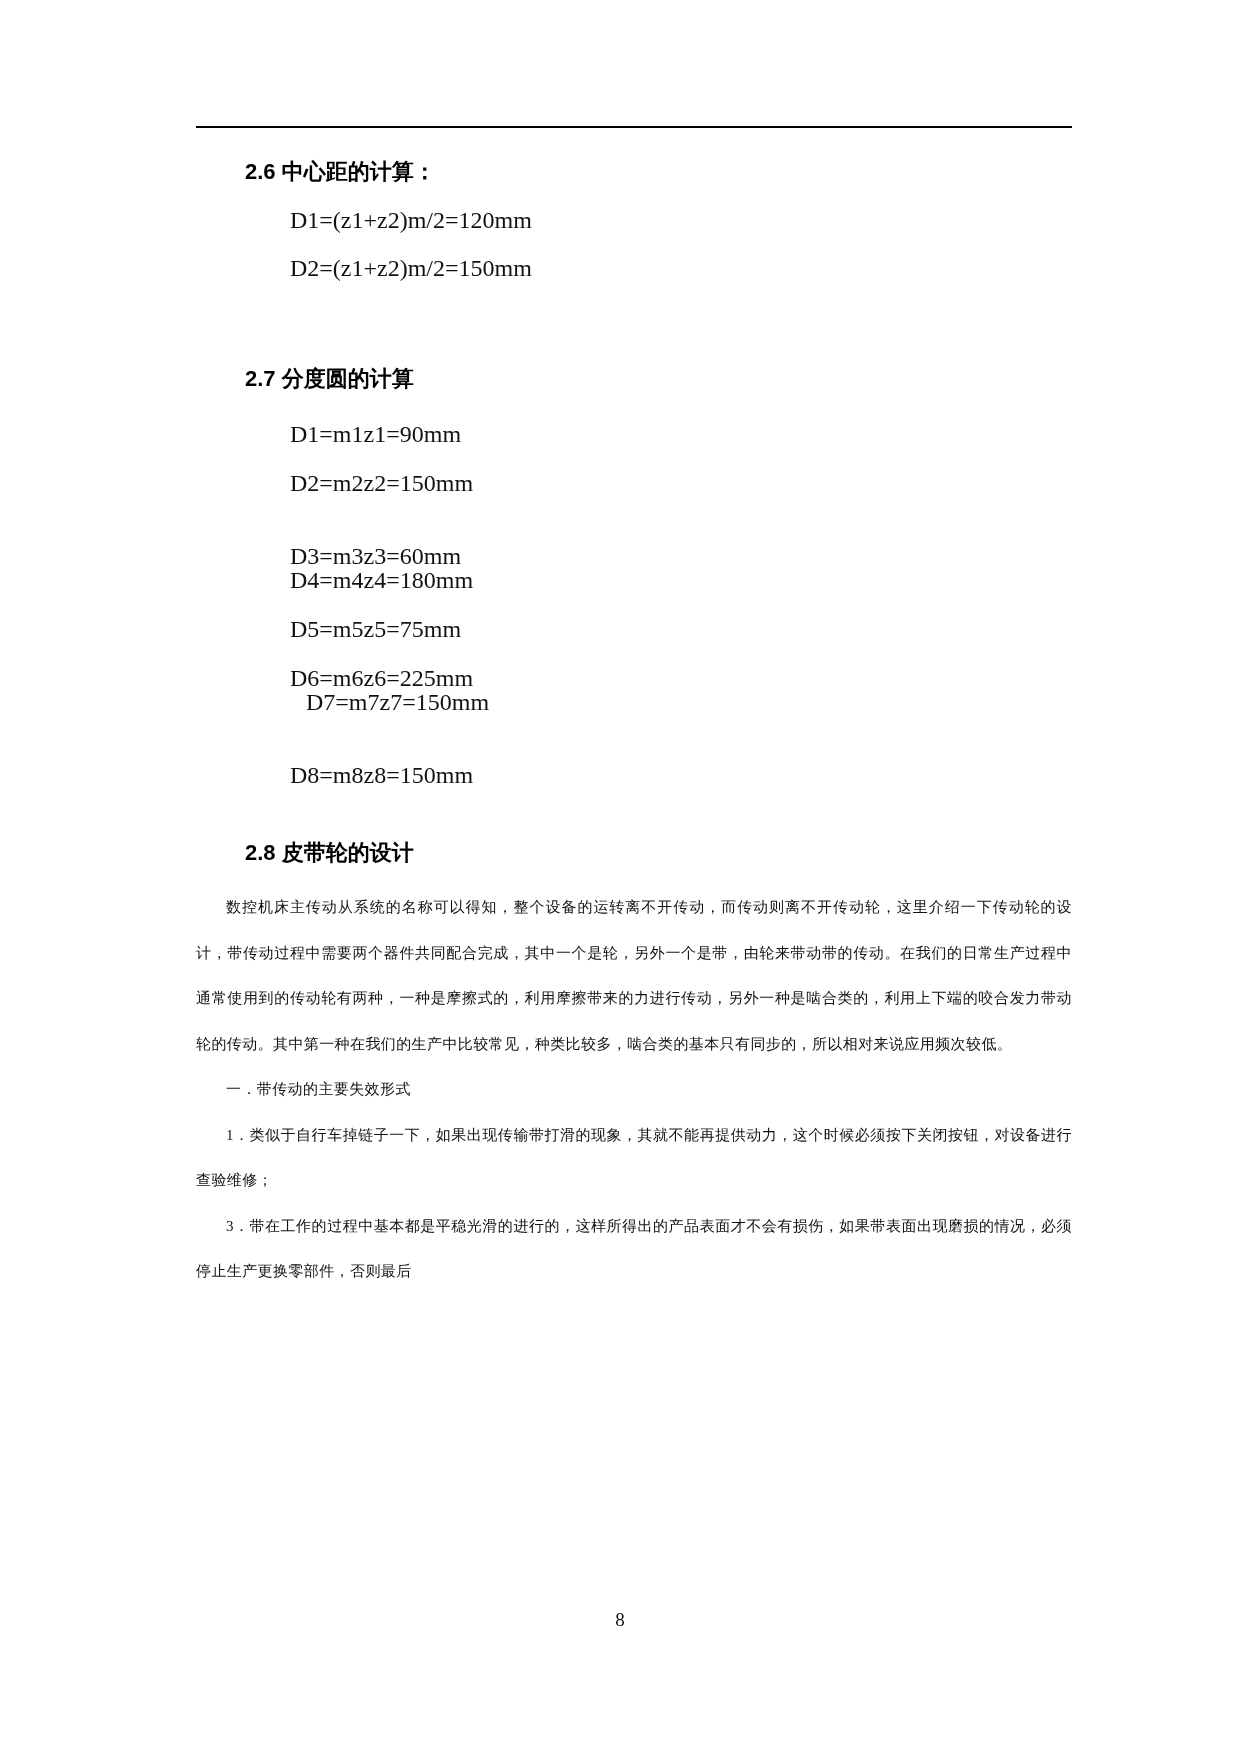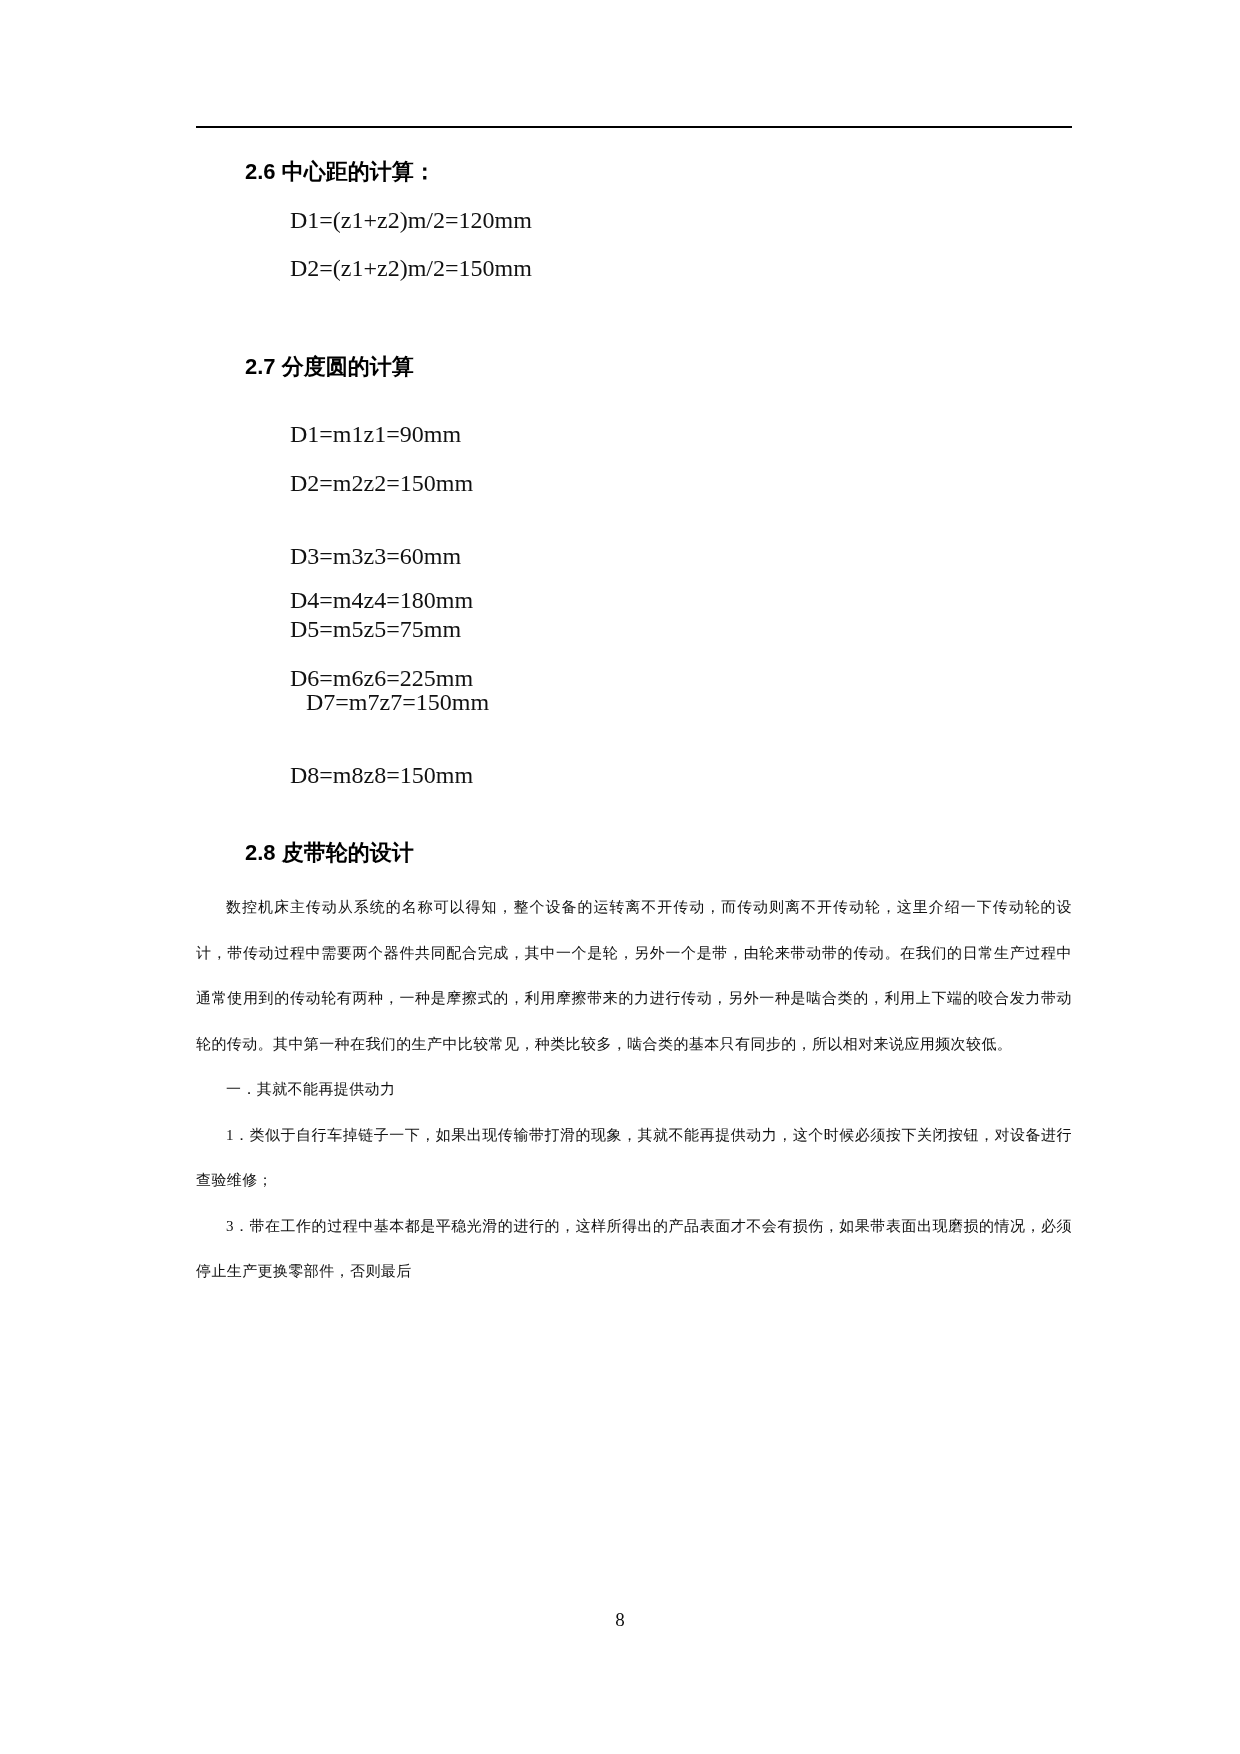--- a/index.html
+++ b/index.html
@@ -15,32 +15,32 @@
 </head>
 <body>
 
 <div class="page">
   <div class="header-rule"></div>
 
   <div class="heading" style="top:157px;">2.6 中心距的计算：</div>
   <div class="formula" style="top:206px;">D1=(z1+z2)m/2=120mm</div>
   <div class="formula" style="top:254px;">D2=(z1+z2)m/2=150mm</div>
 
-  <div class="heading" style="top:352px;">2.7 分度圆的计算</div>
+  <div class="heading" style="top:364px;">2.7 分度圆的计算</div>
   <div class="formula" style="top:420px;text-align:center;">D1=m1z1=90mm</div>
   <div class="formula" style="top:469px;text-align:center;">D2=m2z2=150mm</div>
   <div class="formula" style="top:518px;margin-top:24px;">D3=m3z3=60mm</div>
-  <div class="formula" style="top:586px;">D4=m4z4=180mm</div>
+  <div class="formula" style="top:566px;">D4=m4z4=180mm</div>
   <div class="formula" style="top:615px;">D5=m5z5=75mm</div>
   <div class="formula" style="top:664px;">D6=m6z6=225mm</div>
   <div class="formula" style="top:688px;margin-left:16px;">D7=m7z7=150mm</div>
   <div class="formula" style="top:761px;">D8=m8z8=150mm</div>
 
   <div class="heading" style="top:838px;">2.8 皮带轮的设计</div>
   <div class="body-text" style="top:885px;">
     <p>数控机床主传动从系统的名称可以得知，整个设备的运转离不开传动，而传动则离不开传动轮，这里介绍一下传动轮的设计，带传动过程中需要两个器件共同配合完成，其中一个是轮，另外一个是带，由轮来带动带的传动。在我们的日常生产过程中通常使用到的传动轮有两种，一种是摩擦式的，利用摩擦带来的力进行传动，另外一种是啮合类的，利用上下端的咬合发力带动轮的传动。其中第一种在我们的生产中比较常见，种类比较多，啮合类的基本只有同步的，所以相对来说应用频次较低。</p>
-    <p>一．其就不能再提供动力</p>
+    <p>一．带传动的主要失效形式</p>
     <p>1．类似于自行车掉链子一下，如果出现传输带打滑的现象，其就不能再提供动力，这个时候必须按下关闭按钮，对设备进行查验维修；</p>
     <p>3．带在工作的过程中基本都是平稳光滑的进行的，这样所得出的产品表面才不会有损伤，如果带表面出现磨损的情况，必须停止生产更换零部件，否则最后</p>
   </div>
 
   <div class="page-number">8</div>
 </div>
 
 </body></html>

